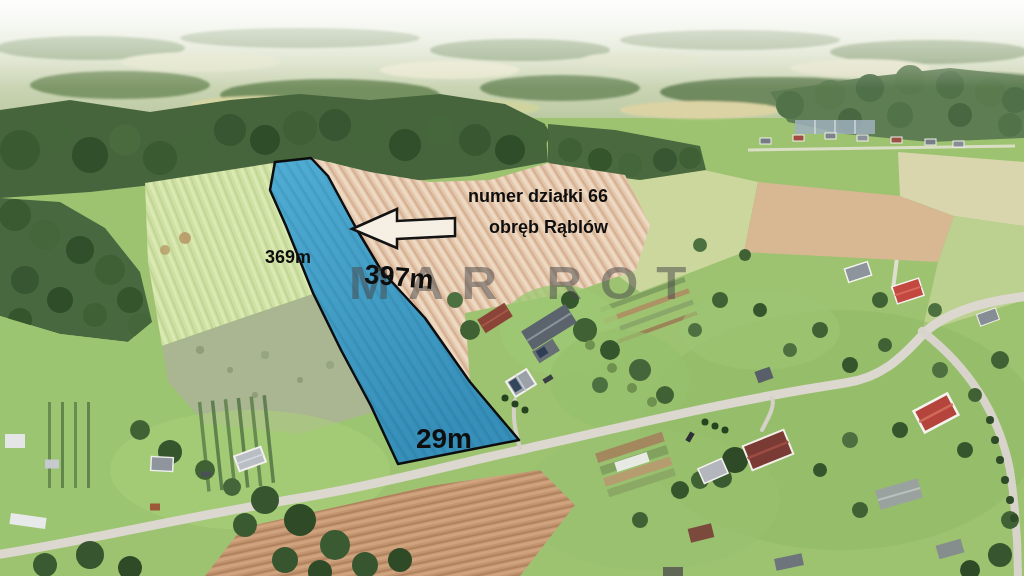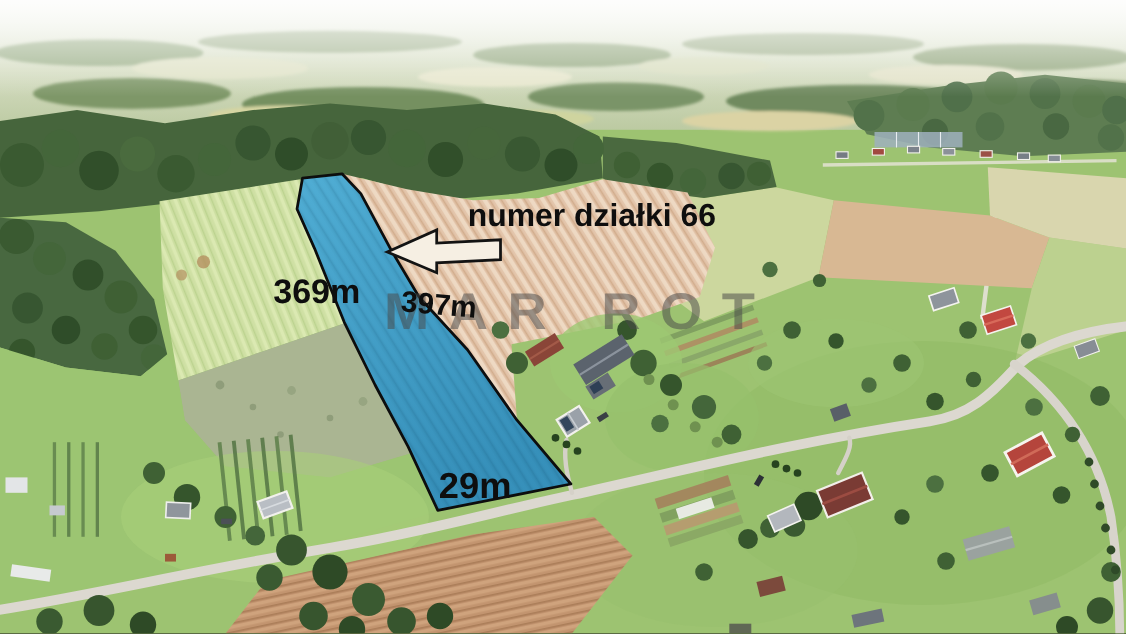--- a/index.html
+++ b/index.html
@@ -5,24 +5,24 @@
   html,body { margin:0; padding:0; background:#1a1a1a; }
   .stage {
     position:relative; width:1024px; height:576px; overflow:hidden;
     background:#9dc371; font-family:"Liberation Sans", sans-serif;
   }
   .stage svg { position:absolute; left:0; top:0; }
   .lbl {
     position:absolute; font-weight:700; color:var(--label-text,#0e0e0e);
     white-space:nowrap; z-index:3; line-height:1.15;
   }
-  #info-block { left:538px; top:181px; transform:translateX(-50%); font-size:29px; line-height:31px; text-align:right; }
-  #dim-left   { left:288px; top:247px; transform:translateX(-50%); font-size:31px; }
+  #info-block { left:538px; top:181px; transform:translateX(-50%); font-size:18px; line-height:31px; text-align:right; }
+  #dim-left   { left:288px; top:247px; transform:translateX(-50%); font-size:18px; }
   #dim-right  { left:399px; top:262px; transform:translateX(-50%) rotate(5deg); font-size:27px; }
-  #dim-bottom { left:432px; top:423px; transform:translateX(-50%); font-size:33px; }
+  #dim-bottom { left:444px; top:423px; transform:translateX(-50%); font-size:28px; }
   #watermark {
     position:absolute; left:349px; top:255px; z-index:2;
     font-weight:700; font-size:47px; letter-spacing:17px; white-space:nowrap;
     color:var(--watermark-text, rgba(72,72,72,0.52));
     transform:scaleX(1.05); transform-origin:left top;
   }
 </style>
 </head>
 <body>
 
@@ -393,19 +393,20 @@
     <path d="M275,162 L311,158 L328,176 L356,228 L381,270 L425,318 L470,382 L519,440 L398,464 L371,406 L341,350 L313,293 L286,226 L270,190 Z" fill="url(#furrowBlue)" opacity="0.5"></path>
   </g>
 
   <polygon points="352,229 397,209 397,221 455,218 455,236 397,239 397,248" style="fill:var(--arrow-fill,#f6efe3); stroke:var(--arrow-outline,#131313)" stroke-width="2.5" stroke-linejoin="miter"></polygon>
 </svg>
 
 <div id="watermark">MAR ROT</div>
 
 <div id="info-block" class="lbl">
   <div>numer działki 66</div>
+  <div>obręb Rąblów</div>
 </div>
 
 <div id="dim-left" class="lbl">369m</div>
 <div id="dim-right" class="lbl">397m</div>
 <div id="dim-bottom" class="lbl">29m</div>
 
 </div>
 
 </body></html>

